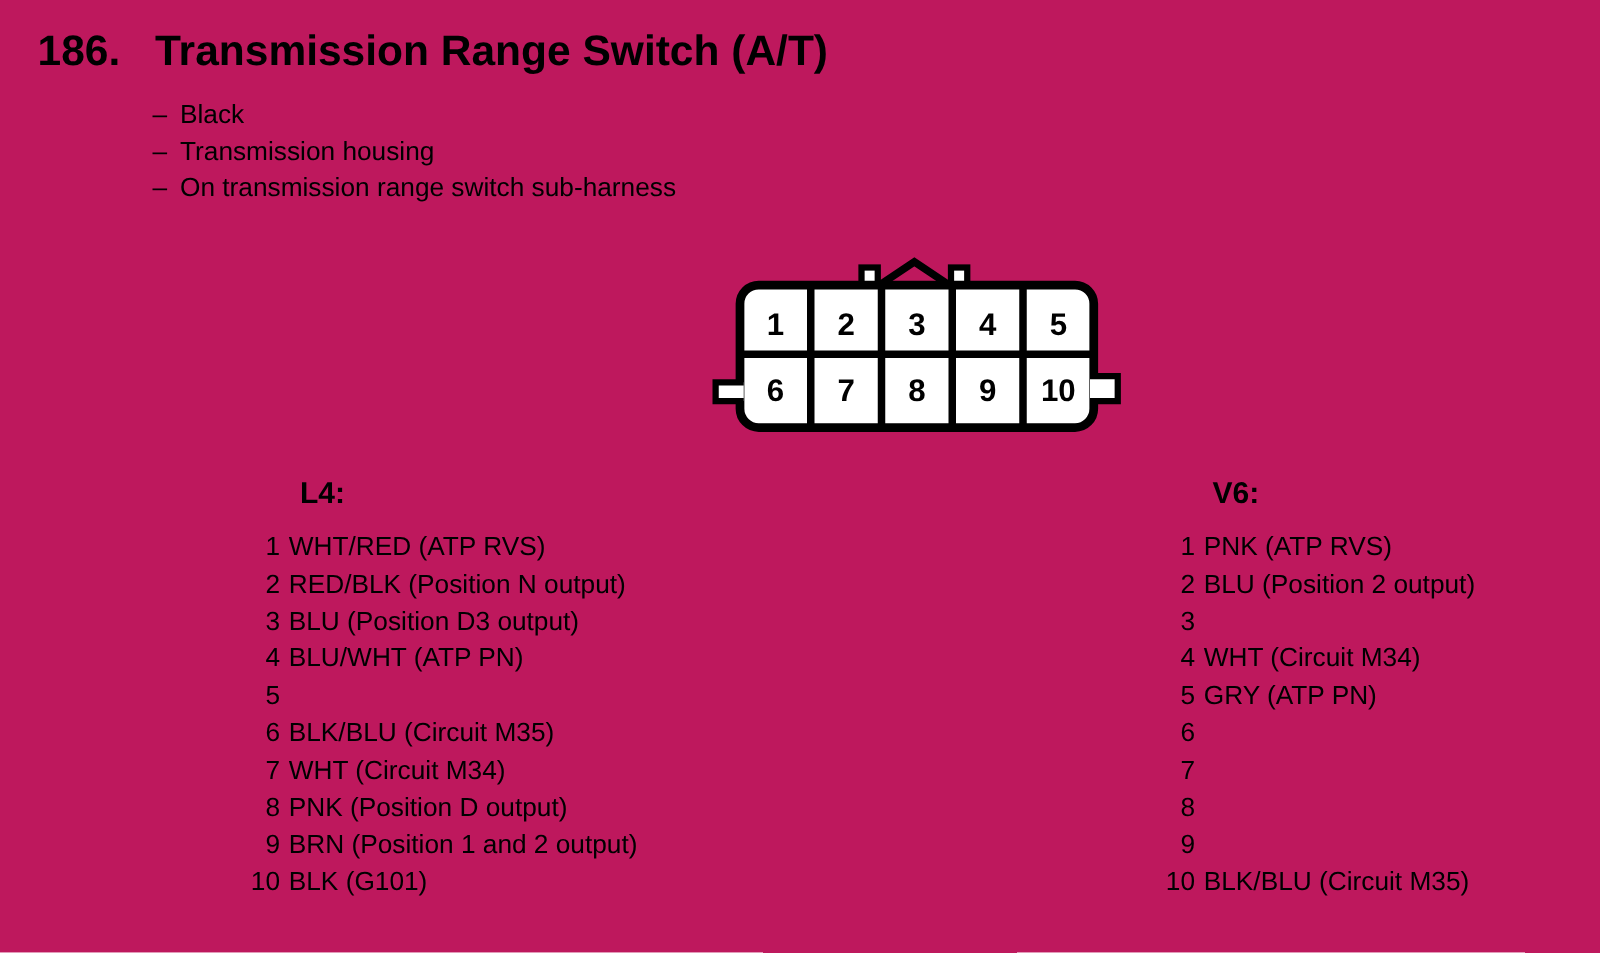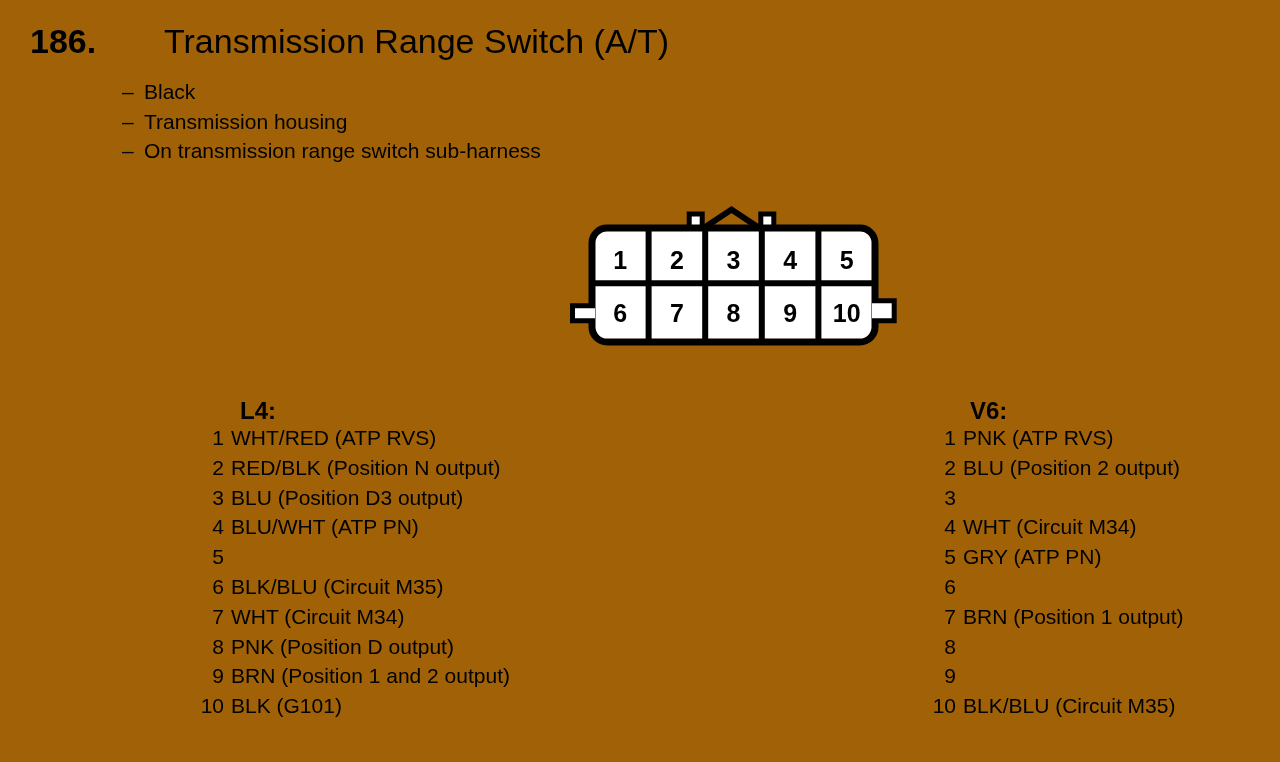--- a/index.html
+++ b/index.html
@@ -1,53 +1,52 @@
 <!DOCTYPE html>
 <html><head>
 <meta charset="utf-8">
 <style>
   html, body { margin: 0; padding: 0; background: #ffffff; }
   .page {
     position: relative;
     width: 1280px;
     height: 762px;
-    background: #a16207;
+    background: #be185d;
     color: #000000;
     font-family: "Liberation Sans", sans-serif;
     overflow: hidden;
   }
   .page-number {
     position: absolute;
     left: 30px; top: 24px;
     font-size: 34px;
     font-weight: bold;
     line-height: 1;
     white-space: nowrap;
   }
   .page-title {
     position: absolute;
     left: 124px; top: 24px;
     font-size: 34px;
-    font-weight: normal;
+    font-weight: bold;
     line-height: 1;
     white-space: nowrap;
-    margin-left: 40px;
   }
   .bullets {
     position: absolute;
     left: 122px; top: 77px;
     font-size: 21px;
     line-height: 29.5px;
   }
   .bullet { display: flex; white-space: nowrap; }
   .bullet .dash { display: inline-block; width: 22px; }
   .connector-svg { position: absolute; left: 565px; top: 200px; }
   .pin-heading {
     position: absolute;
-    top: 398px;
+    top: 382px;
     font-size: 24px;
     font-weight: bold;
     line-height: 1.1;
     white-space: nowrap;
   }
   .heading-l4 { left: 240px; }
   .heading-v6 { left: 970px; }
   .pin-list {
     position: absolute;
     top: 423px;
@@ -186,21 +185,20 @@
       </div>
     <div class="pin-row">
         <span class="num">5</span>
         <span>GRY (ATP PN)</span>
       </div>
     <div class="pin-row">
         <span class="num">6</span>
       </div>
     <div class="pin-row">
         <span class="num">7</span>
-        <span>BRN (Position 1 output)</span>
       </div>
     <div class="pin-row">
         <span class="num">8</span>
       </div>
     <div class="pin-row">
         <span class="num">9</span>
       </div>
     <div class="pin-row">
         <span class="num">10</span>
         <span>BLK/BLU (Circuit M35)</span>

